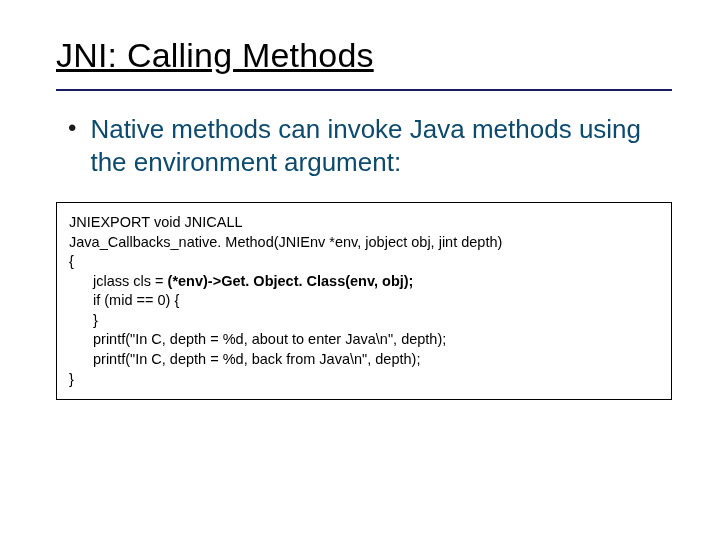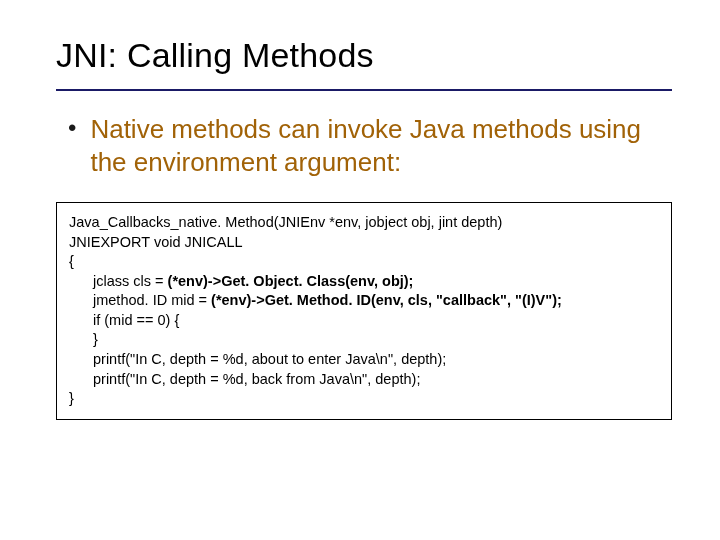--- a/index.html
+++ b/index.html
@@ -1,41 +1,40 @@
 <!DOCTYPE html>
 <html><head>
 <meta charset="utf-8">
 <style>
   * { margin: 0; padding: 0; box-sizing: border-box; }
   html, body { width: 720px; height: 540px; background: #ffffe8; font-family: Arial, Helvetica, sans-serif; }
   .slide { width: 720px; height: 540px; background: #ffffff; padding: 36px 48px 0 56px; position: relative; }
-  .title { font-size: 34px; color: #000; font-weight: normal; letter-spacing: 0.2px; }
+  .title { font-size: 34px; color: #000; font-weight: normal; letter-spacing: 0.2px; text-decoration: underline; }
   .rule { border: none; border-top: 2px solid #1a1a66; margin-top: 14px; margin-bottom: 22px; }
   .bullet-row { display: flex; align-items: flex-start; margin-left: 12px; margin-bottom: 24px; }
   .bullet-dot { font-size: 24px; color: #1a1a1a; margin-right: 14px; line-height: 1.25; }
-  .bullet-text { font-size: 26px; color: #a16207; line-height: 1.25; }
+  .bullet-text { font-size: 26px; color: #0c4a6e; line-height: 1.25; }
   .codebox { border: 1px solid #000; padding: 10px 12px 10px 12px; font-size: 14.5px; color: #000; line-height: 1.35; font-family: Arial, Helvetica, sans-serif; }
   .codebox .indent { padding-left: 24px; display: block; }
   .codebox .indent2 { padding-left: 48px; display: block; }
 </style>
 </head>
 <body>
 
 <div class="slide">
   <h1 class="title">JNI: Calling Methods</h1>
   <hr class="rule">
   <div class="bullet-row">
     <span class="bullet-dot">•</span>
     <span class="bullet-text">Native methods can invoke Java methods using the environment argument:</span>
   </div>
   <div class="codebox">
+    <div>JNIEXPORT void JNICALL</div>
     <div>Java_Callbacks_native. Method(JNIEnv *env, jobject obj, jint depth)</div>
-    <div>JNIEXPORT void JNICALL</div>
     <div>{</div>
     <span class="indent"><span>jclass cls = </span><b>(*env)-&gt;Get. Object. Class(env, obj);</b></span>
-    <span class="indent"><span>jmethod. ID mid = </span><b>(*env)-&gt;Get. Method. ID(env, cls, "callback", "(I)V");</b></span>
     <span class="indent">if (mid == 0) {</span>
     <span class="indent">}</span>
     <span class="indent">printf("In C, depth = %d, about to enter Java\n", depth);</span>
     <span class="indent">printf("In C, depth = %d, back from Java\n", depth);</span>
     <div>}</div>
   </div>
 </div>
 
 </body></html>

